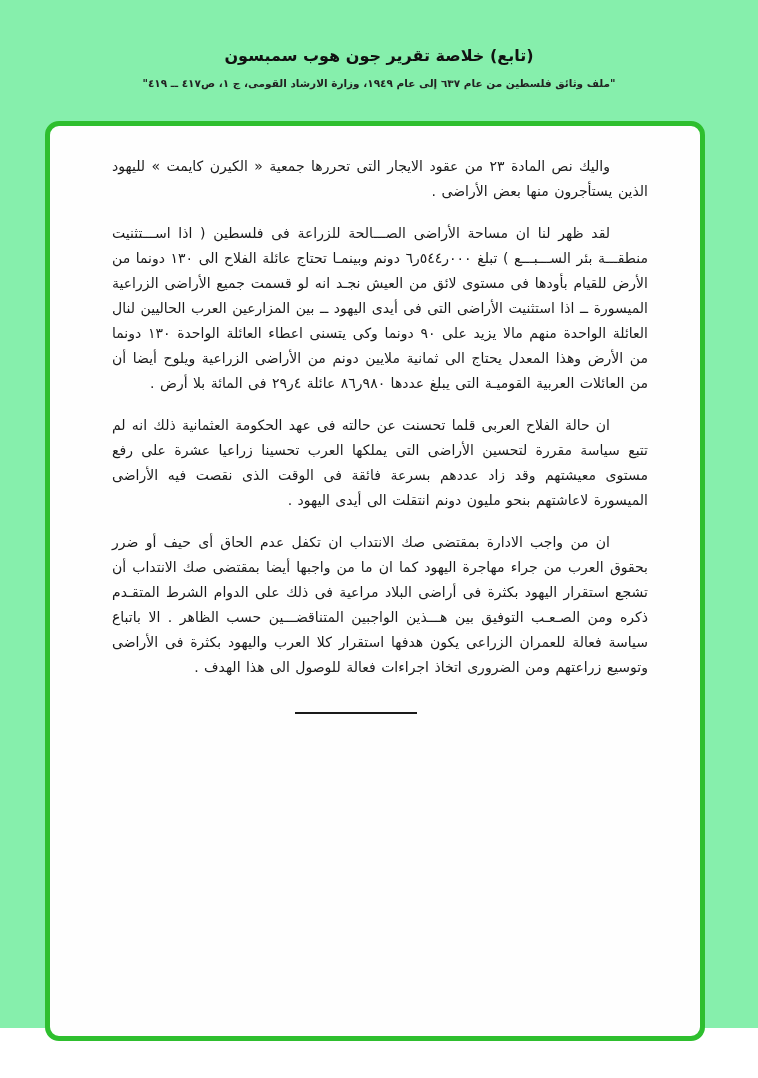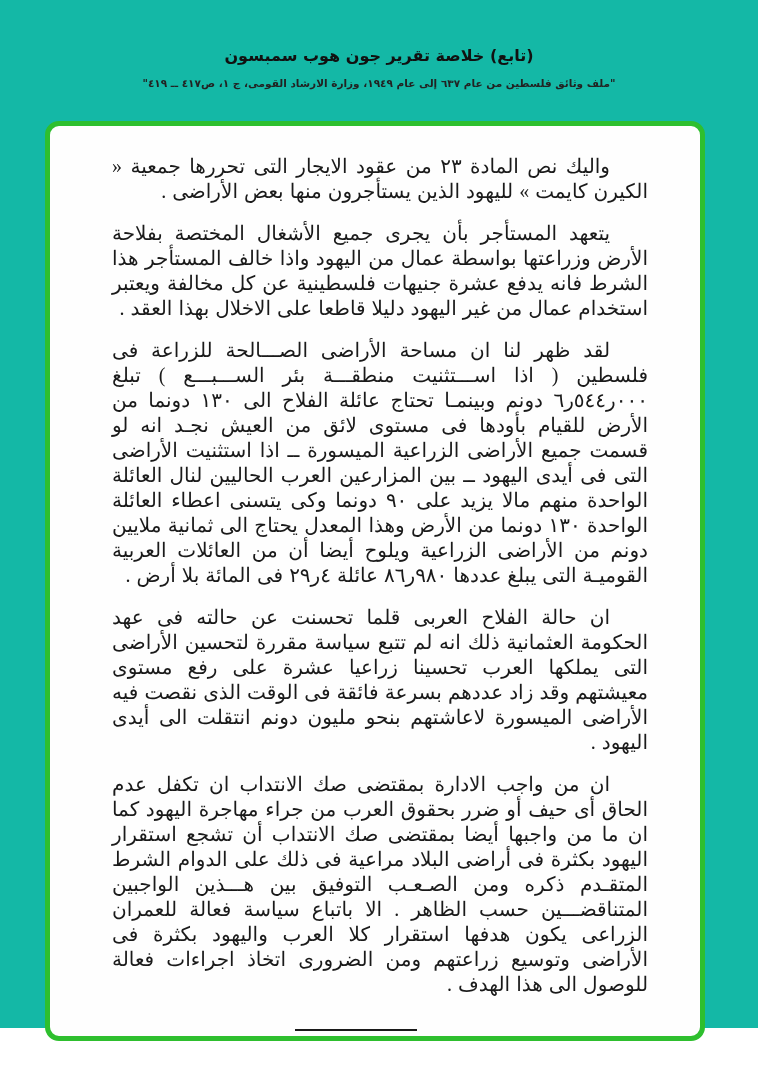--- a/index.html
+++ b/index.html
@@ -12,21 +12,21 @@
     height: 1078px;
     position: relative;
     font-family: "DejaVu Sans", sans-serif;
     color: #1c1c1c;
     overflow: hidden;
   }
   .page {
     width: 758px;
     height: 1028px;
     position: relative;
-    background: #14b8a6;
+    background: #86efac;
   }
   .header {
     direction: rtl;
     text-align: center;
     padding-top: 46px;
   }
   .doc-title {
     font-size: 16px;
     font-weight: bold;
     letter-spacing: 0.5px;
@@ -46,24 +46,23 @@
     height: 920px;
     border: 5px solid #2ebf2e;
     border-radius: 14px;
     box-sizing: border-box;
     background: #fefefe;
   }
   .text-block {
     direction: rtl;
     text-align: justify;
     padding: 28px 52px 0 62px;
-    font-size: 20px;
+    font-size: 14px;
     line-height: 25px;
     color: #1a1a1a;
-    font-family: Liberation Serif, serif;
   }
   .text-block p {
     margin: 0 0 17px 0;
     text-indent: 38px;
     word-spacing: 1px;
   }
   .divider {
     width: 122px;
     height: 2px;
     background: #1a1a1a;
@@ -78,21 +77,20 @@
 <div class="page">
 
   <div class="header">
     <div class="doc-title">(تابع) خلاصة تقرير جون هوب سمبسون</div>
     <div class="doc-citation">"ملف وثائق فلسطين من عام ٦٣٧ إلى عام ١٩٤٩، وزارة الارشاد القومى، ج ١، ص٤١٧ ــ ٤١٩"</div>
   </div>
 
   <div class="green-frame">
     <div class="text-block">
       <p>واليك نص المادة ٢٣ من عقود الايجار التى تحررها جمعية « الكيرن كايمت » لليهود الذين يستأجرون منها بعض الأراضى .</p>
-      <p>يتعهد المستأجر بأن يجرى جميع الأشغال المختصة بفلاحة الأرض وزراعتها بواسطة عمال من اليهود واذا خالف المستأجر هذا الشرط فانه يدفع عشرة جنيهات فلسطينية عن كل مخالفة ويعتبر استخدام عمال من غير اليهود دليلا قاطعا على الاخلال بهذا العقد .</p>
       <p>لقد ظهر لنا ان مساحة الأراضى الصـــالحة للزراعة فى فلسطين ( اذا اســـتثنيت منطقـــة بئر الســـبـــع ) تبلغ ٠٠٠ر٥٤٤ر٦ دونم وبينمـا تحتاج عائلة الفلاح الى ١٣٠ دونما من الأرض للقيام بأودها فى مستوى لائق من العيش نجـد انه لو قسمت جميع الأراضى الزراعية الميسورة ــ اذا استثنيت الأراضى التى فى أيدى اليهود ــ بين المزارعين العرب الحاليين لنال العائلة الواحدة منهم مالا يزيد على ٩٠ دونما وكى يتسنى اعطاء العائلة الواحدة ١٣٠ دونما من الأرض وهذا المعدل يحتاج الى ثمانية ملايين دونم من الأراضى الزراعية ويلوح أيضا أن من العائلات العربية القوميـة التى يبلغ عددها ٩٨٠ر٨٦ عائلة ٤ر٢٩ فى المائة بلا أرض .</p>
       <p>ان حالة الفلاح العربى قلما تحسنت عن حالته فى عهد الحكومة العثمانية ذلك انه لم تتبع سياسة مقررة لتحسين الأراضى التى يملكها العرب تحسينا زراعيا عشرة على رفع مستوى معيشتهم وقد زاد عددهم بسرعة فائقة فى الوقت الذى نقصت فيه الأراضى الميسورة لاعاشتهم بنحو مليون دونم انتقلت الى أيدى اليهود .</p>
       <p>ان من واجب الادارة بمقتضى صك الانتداب ان تكفل عدم الحاق أى حيف أو ضرر بحقوق العرب من جراء مهاجرة اليهود كما ان ما من واجبها أيضا بمقتضى صك الانتداب أن تشجع استقرار اليهود بكثرة فى أراضى البلاد مراعية فى ذلك على الدوام الشرط المتقـدم ذكره ومن الصـعـب التوفيق بين هـــذين الواجبين المتناقضـــين حسب الظاهر . الا باتباع سياسة فعالة للعمران الزراعى يكون هدفها استقرار كلا العرب واليهود بكثرة فى الأراضى وتوسيع زراعتهم ومن الضرورى اتخاذ اجراءات فعالة للوصول الى هذا الهدف .</p>
       <div class="divider"></div>
     </div>
   </div>
 
 </div>
 
 </body></html>

